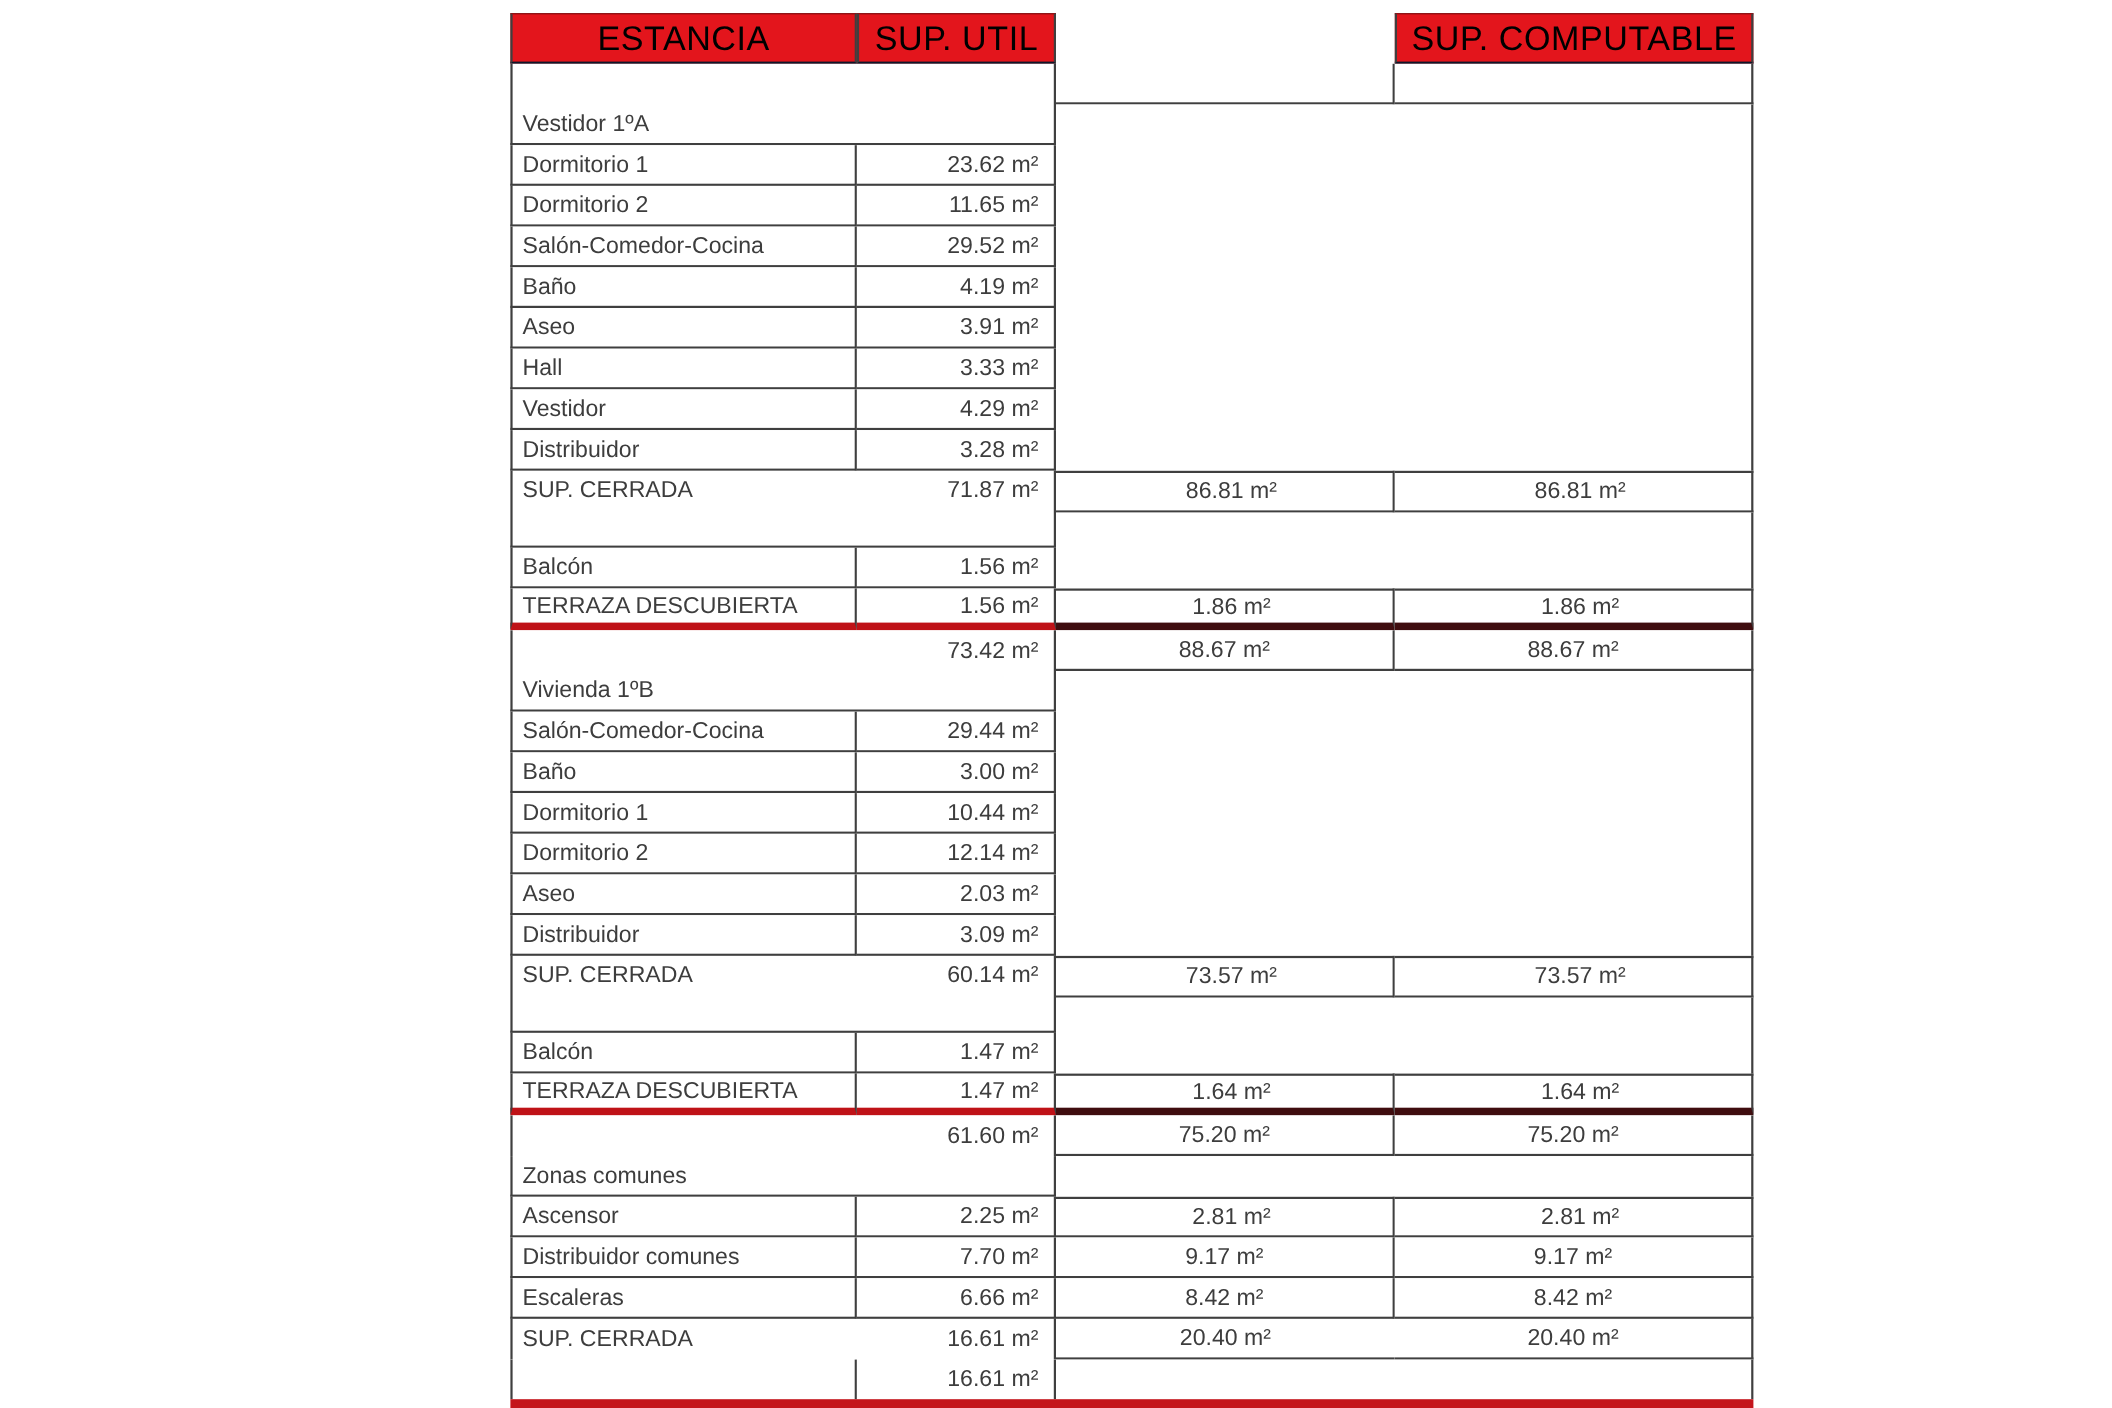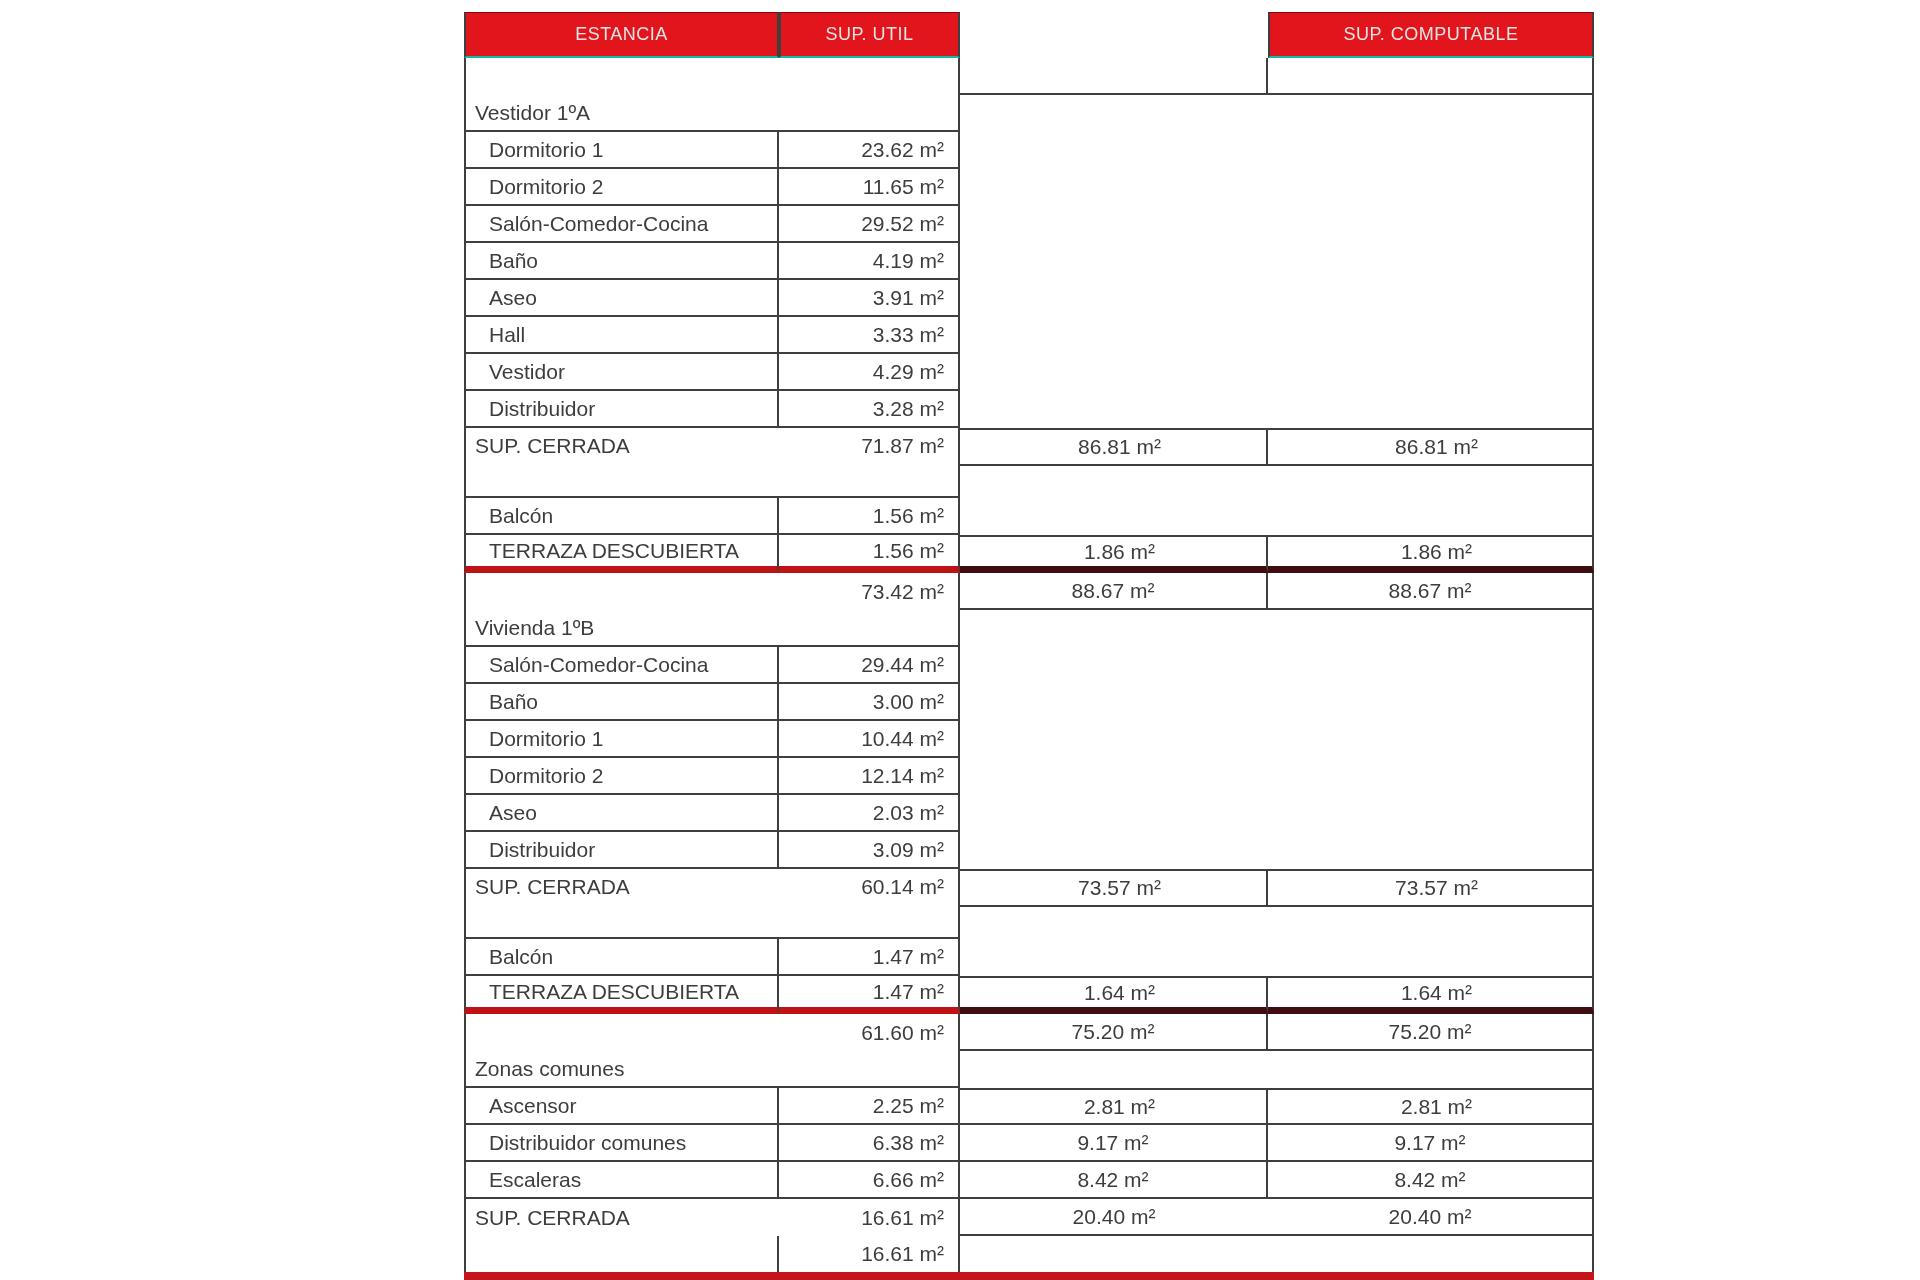--- a/index.html
+++ b/index.html
@@ -10,28 +10,28 @@
     grid-template-columns:315px 181px 308px 326px;
     grid-template-rows:46px 37px 37px repeat(8,37px) 38px 32px 37px 38px 37px 37px repeat(6,37px) 38px 32px 37px 38px 37px 37px repeat(3,37px) 37px 36px 8px;
     font-size:21px;color:#3d3d3d;
   }
   .c{box-sizing:border-box;border-right:2px solid #3f3f3f;border-bottom:2px solid #3f3f3f;
      display:flex;align-items:center;background:#ffffff;overflow:hidden;white-space:nowrap;}
   .bl{border-left:2px solid #3f3f3f;}
   .bt{border-top:2px solid #3f3f3f;padding-left:13px;}
   .nb{border-bottom:none;}
   .nr{border-right:none;}
-  .name{padding-left:23px;justify-content:flex-start;}
+  .name{padding-left:9px;justify-content:flex-start;}
   .val-r{justify-content:flex-end;padding-right:14px;}
   .val-c{justify-content:center;}
   .lbl{align-items:flex-end;padding:0 0 5px 9px;}
   .sup{justify-content:space-between;align-items:flex-start;padding:6px 14px 0 9px;}
   .sup1{justify-content:space-between;align-items:center;padding:0 14px 0 9px;}
-  .hdr{justify-content:center;color:#e5e5e5;font-size:18px;letter-spacing:.5px;
-       border-bottom:2px solid #14b8a6;border-top:1px solid #7a0a0d;}
+  .hdr{justify-content:center;color:#000000;font-size:31px;letter-spacing:.5px;
+       border-bottom:2px solid #0f172a;border-top:1px solid #7a0a0d;}
   .hdr.dv{border-left:2px solid #3f3f3f;}
   .redL{border-bottom:7px solid #bf1217;}
   .redR{border-bottom:7px solid #3f0d0f;}
   .redbar{border:none;}
 </style>
 </head>
 <body>
 
 <div class="tbl">
 
@@ -120,21 +120,21 @@
 
   <div class="c bl lbl" style="grid-row:29;grid-column:1/3">Zonas comunes</div>
   <div class="c nb" style="grid-row:29;grid-column:3/5"></div>
 
   <div class="c bl name" style="grid-row:30;grid-column:1">Ascensor</div>
   <div class="c val-r" style="grid-row:30;grid-column:2">2.25 m²</div>
   <div class="c bt val-c" style="grid-row:30;grid-column:3">2.81 m²</div>
   <div class="c bt val-c" style="grid-row:30;grid-column:4">2.81 m²</div>
 
   <div class="c bl name" style="grid-row:31;grid-column:1">Distribuidor comunes</div>
-  <div class="c val-r" style="grid-row:31;grid-column:2">6.38 m²</div>
+  <div class="c val-r" style="grid-row:31;grid-column:2">7.70 m²</div>
   <div class="c val-c" style="grid-row:31;grid-column:3">9.17 m²</div>
   <div class="c val-c" style="grid-row:31;grid-column:4">9.17 m²</div>
 
   <div class="c bl name" style="grid-row:32;grid-column:1">Escaleras</div>
   <div class="c val-r" style="grid-row:32;grid-column:2">6.66 m²</div>
   <div class="c val-c" style="grid-row:32;grid-column:3">8.42 m²</div>
   <div class="c val-c" style="grid-row:32;grid-column:4">8.42 m²</div>
 
   <div class="c bl sup1 nb" style="grid-row:33;grid-column:1/3">
     <span>SUP. CERRADA</span>

